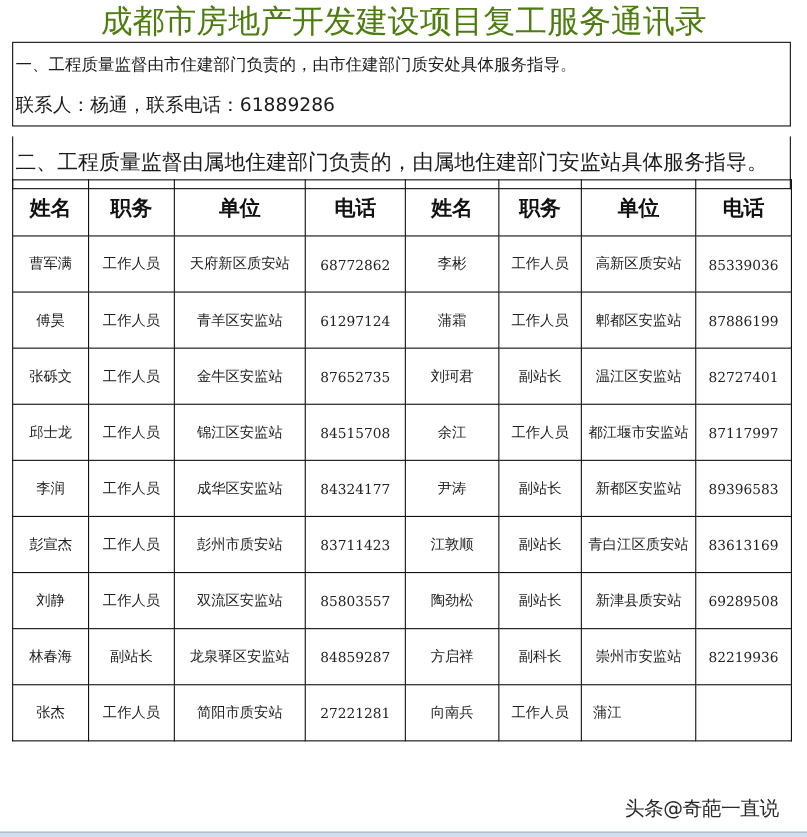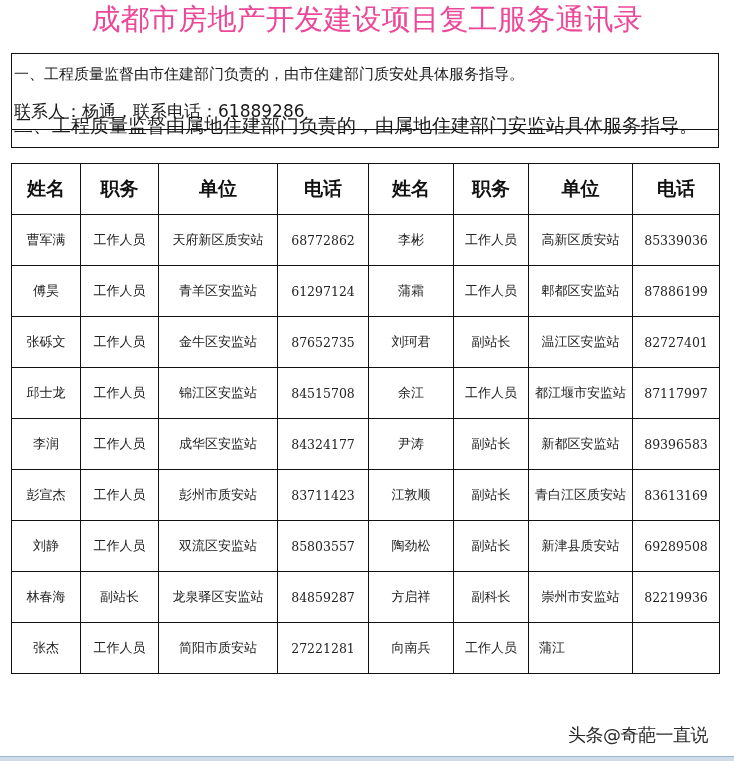--- a/index.html
+++ b/index.html
@@ -3,31 +3,31 @@
 <meta charset="utf-8">
 <style>
   html, body { margin: 0; padding: 0; }
   body {
     width: 734px; height: 761px; overflow: hidden; position: relative;
     background: #ffffff; color: #1a1a1a;
     font-family: "DejaVu Sans", "Liberation Sans", sans-serif;
   }
   .title {
     position: absolute; left: 0; top: 0; width: 734px; height: 36px;
-    text-align: center; font-size: 29px; line-height: 38px; color: #ec4899;
+    text-align: center; font-size: 29px; line-height: 38px; color: #4d7c0f;
     letter-spacing: 0px;
   }
   .box {
     position: absolute; left: 11px; width: 708px;
     border: 1px solid #111; box-sizing: border-box;
   }
-  .sec1 { top: 53px; height: 77px; text-align: center; }
+  .sec1 { top: 38px; height: 77px; text-align: center; }
   .sec1 .line1 { position: absolute; left: 2px; top: 10px; font-size: 15px; line-height: 20px; }
   .sec1 .line2 { position: absolute; left: 2px; top: 47px; font-size: 17px; line-height: 20px; }
-  .sec2 { top: 100px; height: 48px; border-top: none; }
+  .sec2 { top: 124px; height: 48px; border-top: none; font-family: Liberation Serif, serif; }
   .sec2 .line { position: absolute; left: 2px; top: 13px; font-size: 19px; line-height: 24px; }
 
   table.contacts {
     position: absolute; left: 11px; top: 163px;
     border-collapse: collapse; table-layout: fixed; width: 709px;
   }
   table.contacts td, table.contacts th {
     border: 1px solid #111; text-align: center; padding: 0;
     overflow: hidden; white-space: nowrap;
   }

